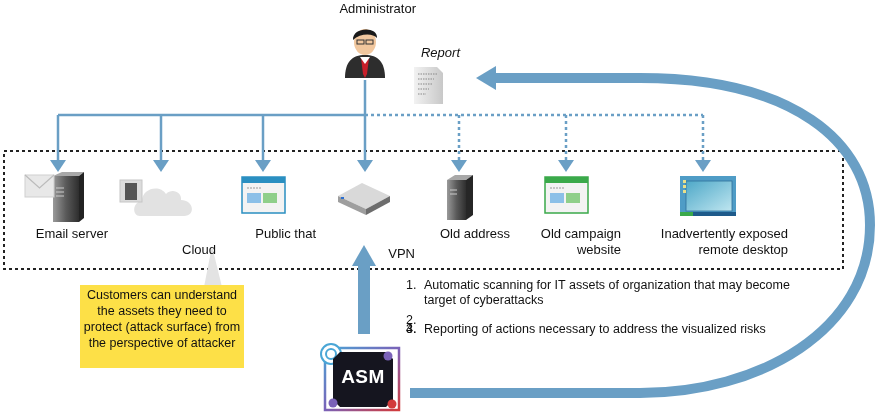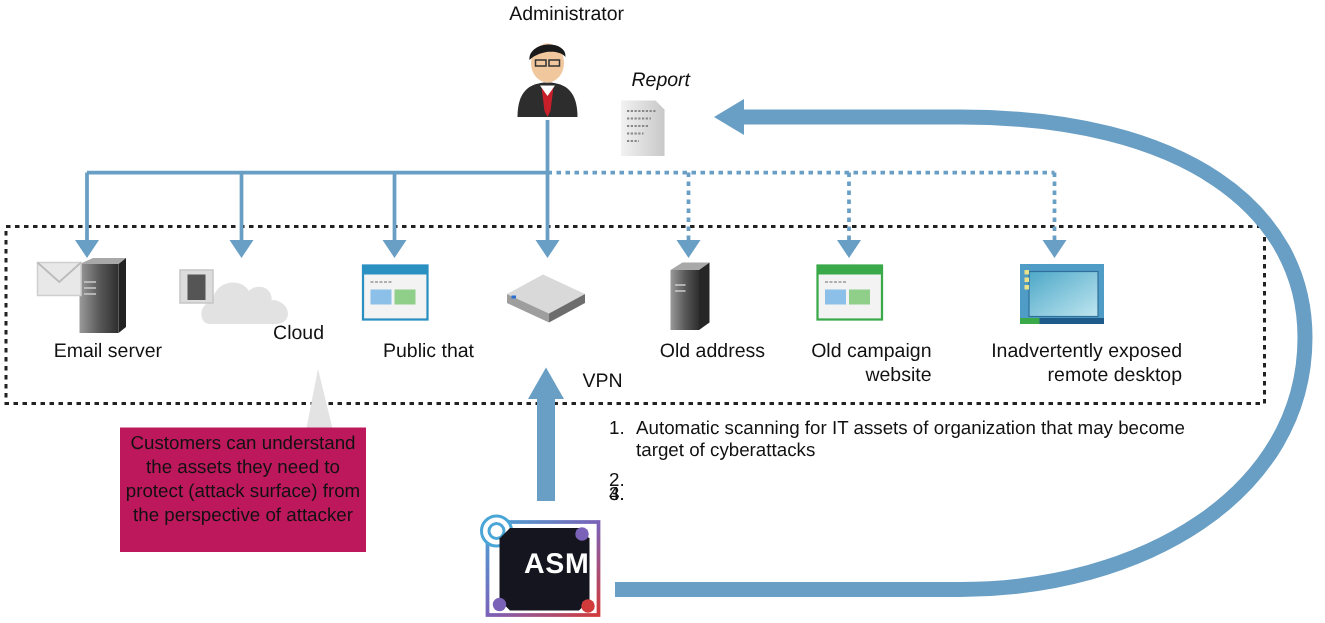--- a/index.html
+++ b/index.html
@@ -2,21 +2,21 @@
 <html><head>
 <meta charset="utf-8">
 <style>
   html, body { margin: 0; padding: 0; background: #ffffff; }
   body { width: 883px; height: 415px; position: relative; overflow: hidden;
          font-family: "Liberation Sans", sans-serif; color: #111; }
   .abs { position: absolute; }
   svg.canvas { position: absolute; left: 0; top: 0; }
   .label { position: absolute; font-size: 13px; text-align: right; line-height: 16px; color: #111; }
   .callout { position: absolute; left: 80px; top: 285px; width: 164px; height: 83px;
-             background: #be185d; font-size: 12.5px; line-height: 16px; text-align: center; color: #111; padding-top: 2px; box-sizing: border-box; }
+             background: #fde047; font-size: 12.5px; line-height: 16px; text-align: center; color: #111; padding-top: 2px; box-sizing: border-box; }
   .features { position: absolute; left: 406px; top: 278px; width: 410px; font-size: 12.5px; line-height: 14.5px; color: #111; }
   .features .item { position: relative; padding-left: 18px; }
   .features .num { position: absolute; left: 0; top: 0; }
   .features .gap { height: 6px; }
 </style>
 </head>
 <body>
 
 <svg class="canvas" width="883" height="415" viewBox="0 0 883 415">
   <defs>
@@ -168,44 +168,45 @@
     <circle cx="388" cy="356" r="4.5" fill="#7a62b8"></circle>
     <circle cx="333" cy="403" r="4.5" fill="#7a62b8"></circle>
     <circle cx="392" cy="404" r="4.5" fill="#d23b3b"></circle>
   </g>
 </svg>
 
 <div class="label" style="left:316px; top:1px; width:100px;">Administrator</div>
 <div class="label" style="left:400px; top:45px; width:60px;font-style:italic;">Report</div>
 
 <div class="label" style="left:8px; top:226px; width:100px;">Email server</div>
-<div class="label" style="left:116px; top:214px; width:100px;">Cloud</div>
+<div class="label" style="left:116px; top:242px; width:100px;">Cloud</div>
 <div class="label" style="left:216px; top:226px; width:100px;">Public that</div>
 <div class="label" style="left:315px; top:226px; width:100px;margin-top:20px;">VPN</div>
 <div class="label" style="left:410px; top:226px; width:100px;">Old address</div>
 <div class="label" style="left:511px; top:226px; width:110px; white-space:pre-line;">Old campaign
 website</div>
 <div class="label" style="left:628px; top:226px; width:160px; white-space:pre-line;">Inadvertently exposed
 remote desktop</div>
 
 <div class="callout">
   <span>Customers can understand the assets they need to protect (attack surface) from the perspective of attacker</span>
 </div>
 
-<div class="abs" style="left:333px; top:366px; width:60px; text-align:right; color:#fff; font-weight:bold; font-size:19px; letter-spacing:0.5px;">ASM</div>
+<div class="abs" style="left:333px; top:366px; width:60px; text-align:center; color:#fff; font-weight:bold; font-size:19px; letter-spacing:0.5px;">ASM</div>
 
 <div class="features">
   <div class="item">
     <span class="num">1.</span>
     <span>Automatic scanning for IT assets of organization that may become target of cyberattacks</span>
   </div>
   <div class="gap"></div>
   <div class="item">
     <span class="num">2.</span>
   </div>
   <div class="gap" style="height:9px"></div>
   <div class="item">
     <span class="num">3.</span>
   </div>
   <div class="item">
     <span class="num">4.</span>
+    <span>Reporting of actions necessary to address the visualized risks</span>
   </div>
 </div>
 
 </body></html>

